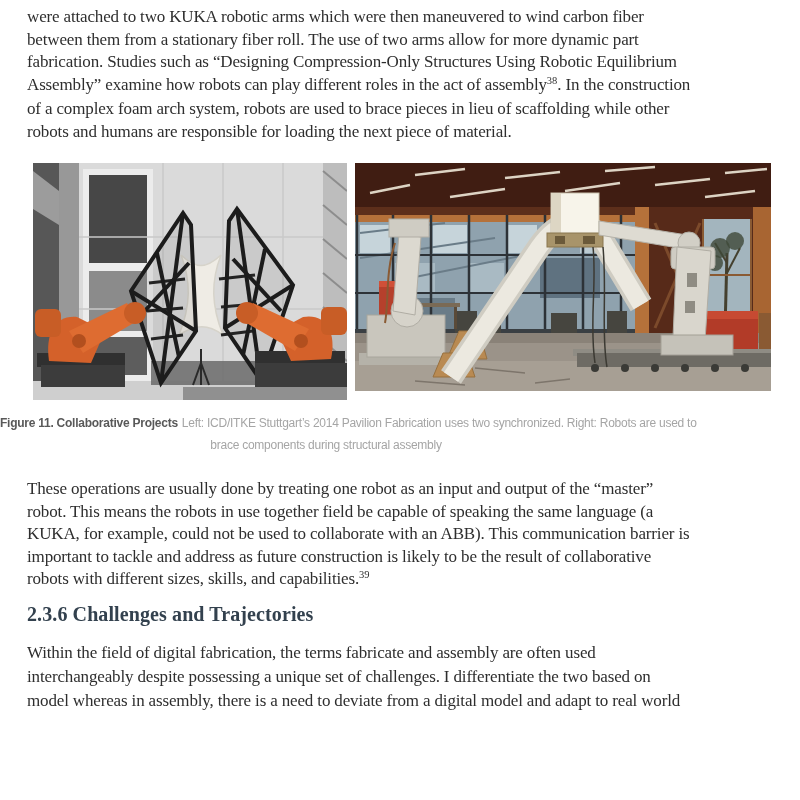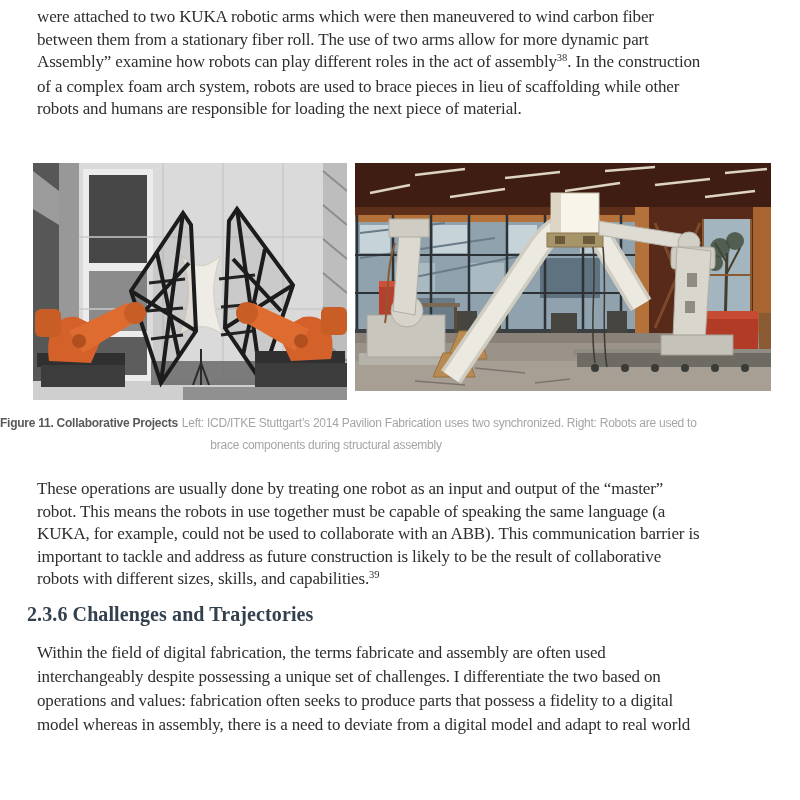--- a/index.html
+++ b/index.html
@@ -1,20 +1,20 @@
 <!DOCTYPE html>
 <html><head>
 <meta charset="utf-8">
 <style>
   html,body{margin:0;padding:0;background:#ffffff;}
   #page{
     position:relative;width:800px;height:800px;background:#ffffff;
     font-family:"Liberation Serif",serif;overflow:hidden;
   }
-  .para{position:absolute;left:37px;width:760px;color:#2e2e2e;font-size:17px;
+  .para{position:absolute;left:27px;width:760px;color:#2e2e2e;font-size:17px;
         line-height:22.5px;letter-spacing:-0.15px;}
   .para .ln{white-space:nowrap;}
   .sup{font-size:10.5px;position:relative;top:-6px;letter-spacing:0;}
   #para1{top:6px;}
   #para2{top:478px;}
   #para3{top:641px;line-height:24px;}
   #heading{position:absolute;left:27px;top:603px;font-size:20px;font-weight:bold;
            color:#33414e;letter-spacing:0.1px;}
   #figure-row{position:absolute;left:33px;top:163px;display:flex;gap:8px;}
   #figure-row svg{display:block;}
@@ -25,20 +25,21 @@
   .capline{white-space:nowrap;}
 </style>
 </head>
 <body>
 
 <div id="page">
 
   <div id="para1" class="para">
     <div class="ln">were attached to two KUKA robotic arms which were then maneuvered to wind carbon fiber</div>
     <div class="ln">between them from a stationary fiber roll. The use of two arms allow for more dynamic part</div>
+    <div class="ln">fabrication. Studies such as “Designing Compression-Only Structures Using Robotic Equilibrium</div>
     <div class="ln"><span>Assembly” examine how robots can play different roles in the act of assembly</span><span class="sup">38</span><span>. In the construction</span></div>
     <div class="ln">of a complex foam arch system, robots are used to brace pieces in lieu of scaffolding while other</div>
     <div class="ln">robots and humans are responsible for loading the next piece of material.</div>
   </div>
 
   <div id="figure-row">
 
     <svg width="314" height="237" viewBox="0 0 314 237">
       <rect width="314" height="237" fill="#dadada"></rect>
       <g>
@@ -268,28 +269,27 @@
     </svg>
   </div>
 
   <div id="caption">
     <div class="capline"><span class="cap-label">Figure 11. Collaborative Projects</span><span>Left: ICD/ITKE Stuttgart’s 2014 Pavilion Fabrication uses two synchronized. Right: Robots are used to</span></div>
     <div class="capline">brace components during structural assembly</div>
   </div>
 
   <div id="para2" class="para">
     <div class="ln">These operations are usually done by treating one robot as an input and output of the “master”</div>
-    <div class="ln">robot. This means the robots in use together must be capable of speaking the same language (a</div>
+    <div class="ln">robot. This means the robots in use together field be capable of speaking the same language (a</div>
     <div class="ln">KUKA, for example, could not be used to collaborate with an ABB). This communication barrier is</div>
     <div class="ln">important to tackle and address as future construction is likely to be the result of collaborative</div>
     <div class="ln"><span>robots with different sizes, skills, and capabilities.</span><span class="sup">39</span></div>
   </div>
 
   <div id="heading">2.3.6 Challenges and Trajectories</div>
 
   <div id="para3" class="para">
     <div class="ln">Within the field of digital fabrication, the terms fabricate and assembly are often used</div>
     <div class="ln">interchangeably despite possessing a unique set of challenges. I differentiate the two based on</div>
-    <div class="ln">operations and values: fabrication often seeks to produce parts that possess a fidelity to a digital</div>
     <div class="ln">model whereas in assembly, there is a need to deviate from a digital model and adapt to real world</div>
   </div>
 
 </div>
 
 </body></html>

